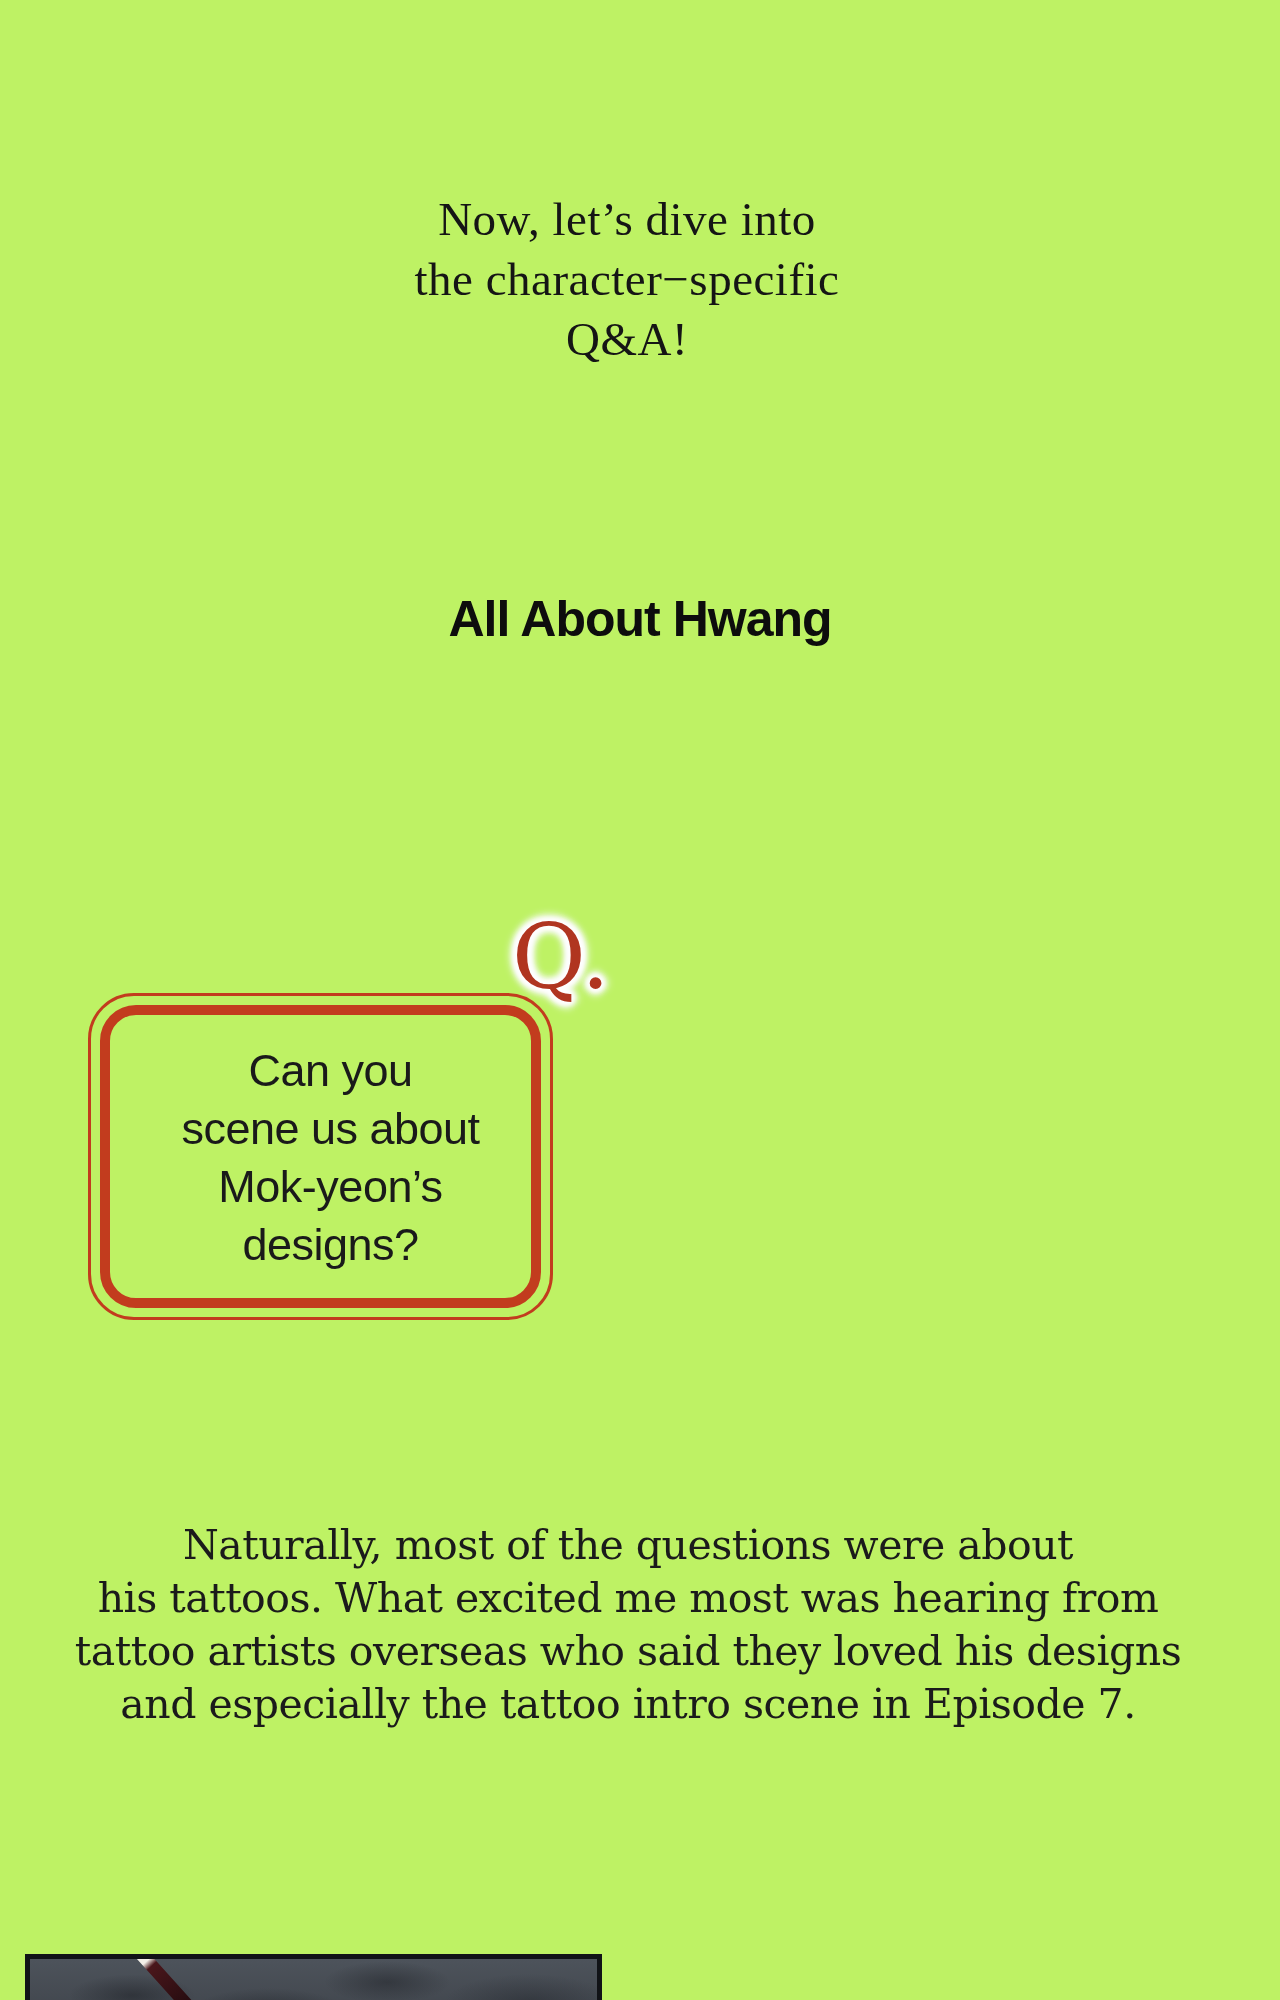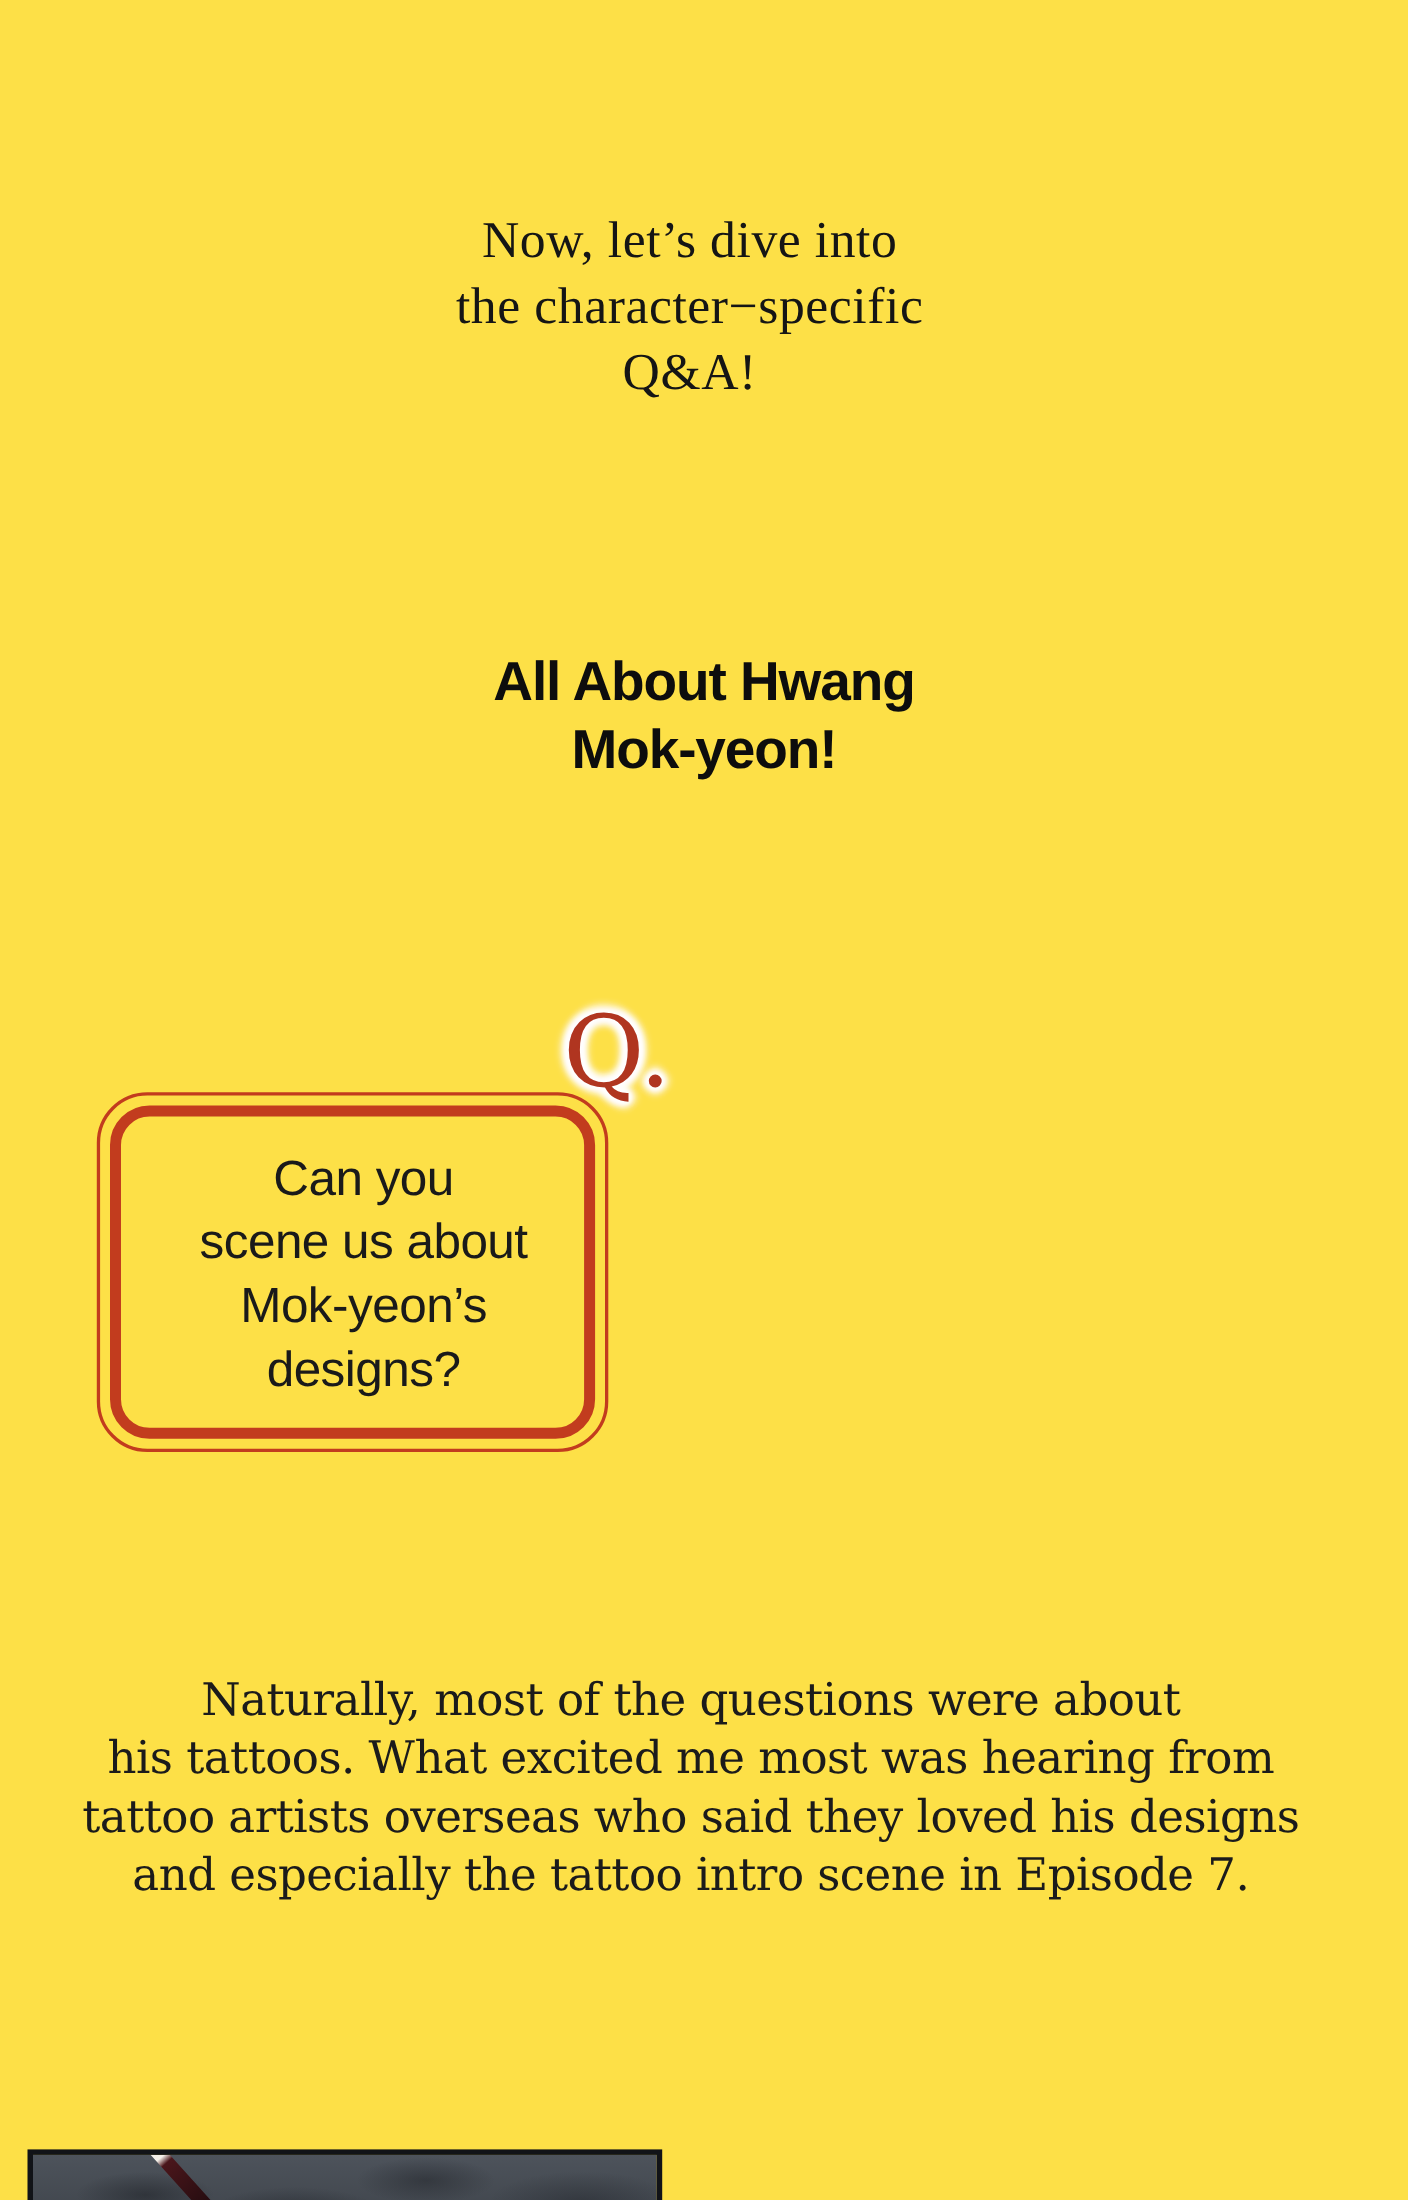--- a/index.html
+++ b/index.html
@@ -5,21 +5,21 @@
   :root{
     --red:#c23c1e;
     --q-red:#b03520;
     --ink:#161616;
   }
   html,body{margin:0;padding:0;background:#ffffff;}
   #canvas{
     position:relative;
     width:1280px;
     height:2000px;
-    background:#fde047;
+    background:#bef264;
     overflow:hidden;
     font-family:"Liberation Sans", sans-serif;
   }
 
   
   .intro{
     position:absolute;
     top:189px; left:0; width:1280px;
     transform:translateX(-13px);
     text-align:center;
@@ -129,21 +129,20 @@
 <div id="canvas">
 
   <div class="intro">
     <div>Now, let’s dive into</div>
     <div>the character−specific</div>
     <div>Q&amp;A!</div>
   </div>
 
   <div class="heading">
     <div>All About Hwang</div>
-    <div>Mok-yeon!</div>
   </div>
 
   <div class="qbox">
     <div class="qbox-inner"></div>
     <div class="qbox-text">
       <div>Can you</div>
       <div>scene us about</div>
       <div>Mok-yeon’s</div>
       <div>designs?</div>
     </div>

